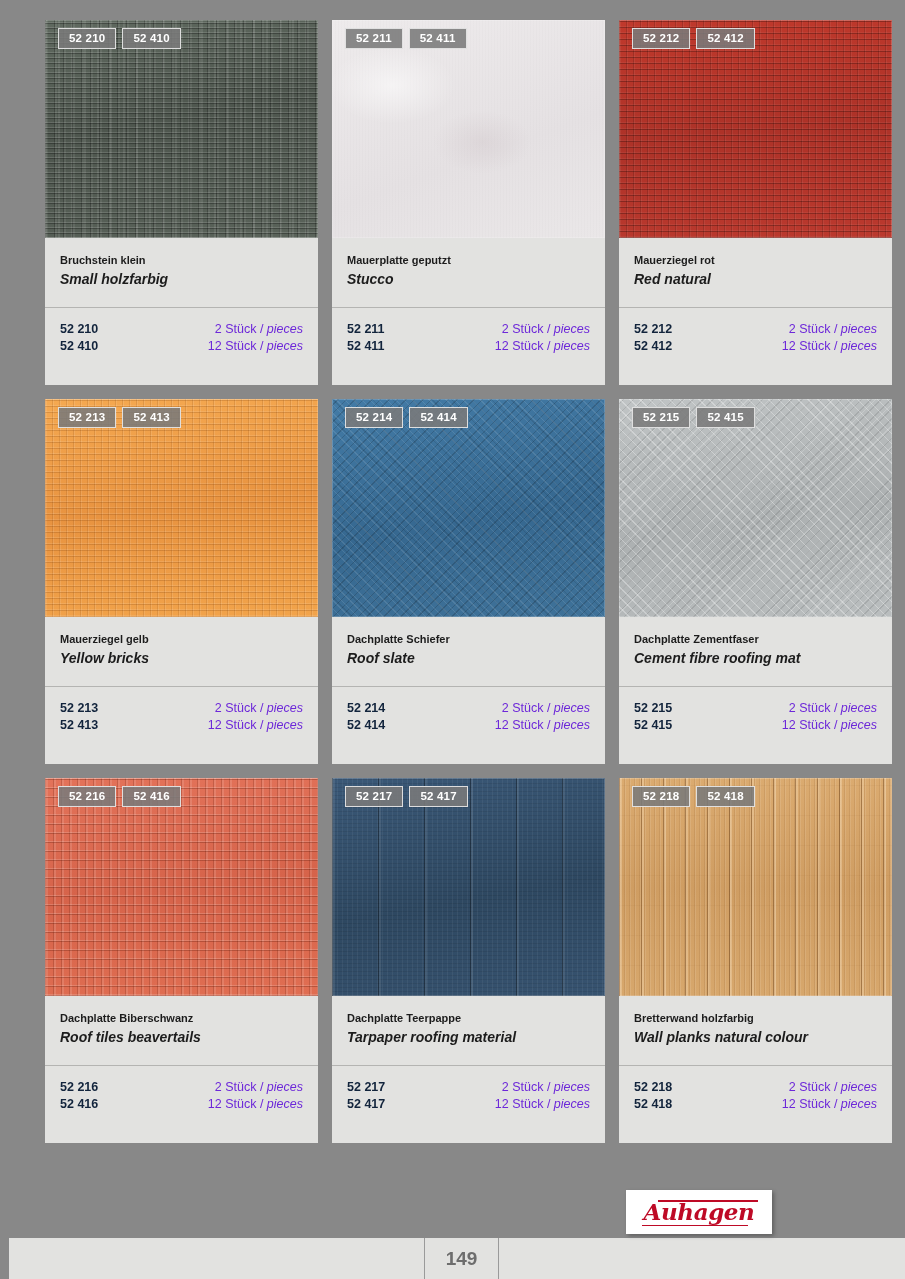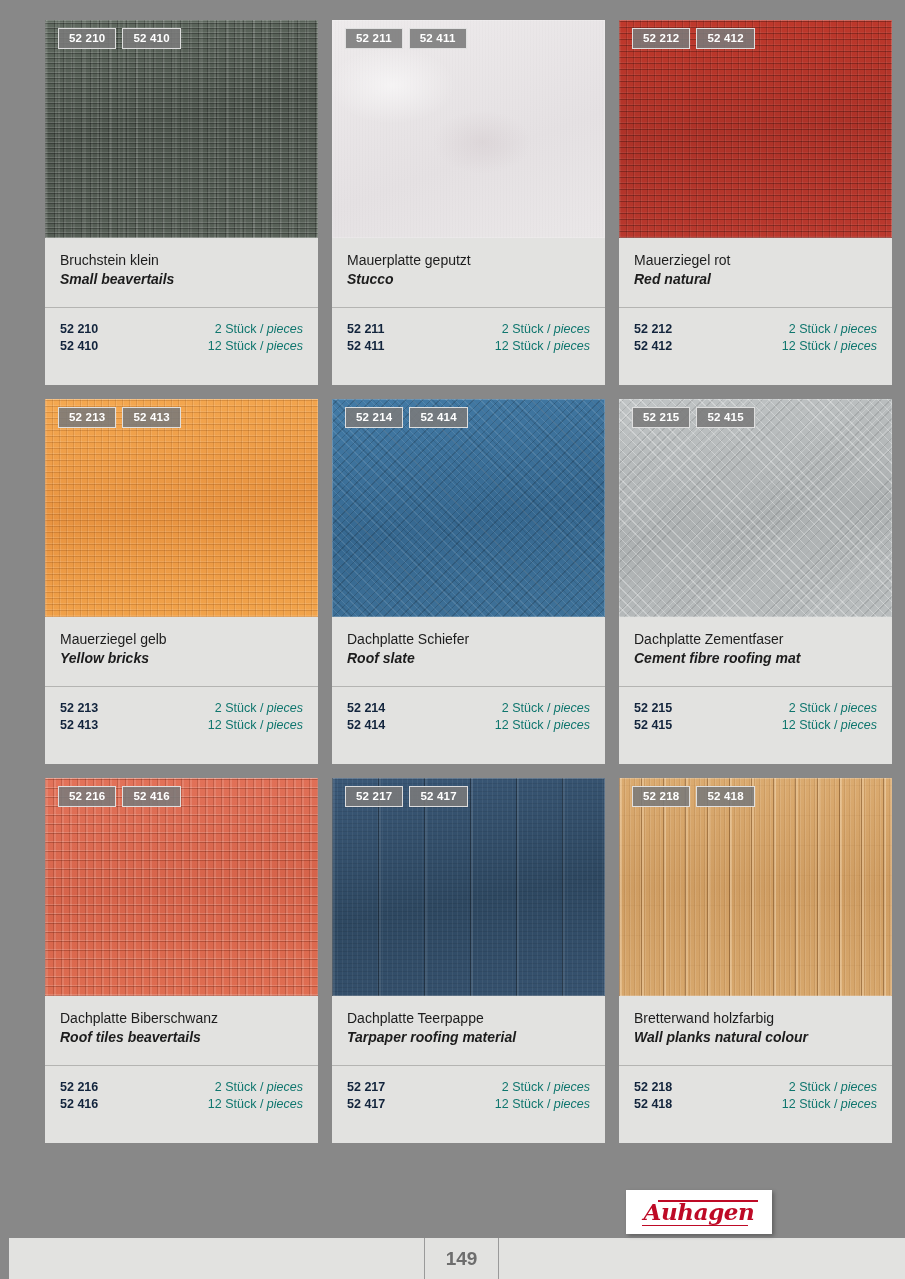--- a/index.html
+++ b/index.html
@@ -70,22 +70,22 @@
     white-space: nowrap;
   }
 
   
   .caption {
     padding: 13px 15px 12px 15px;
     border-bottom: 1px solid #b4b4b2;
     min-height: 44px;
   }
   .cap-de {
-    font-size: 14px;
-    font-weight: normal;
+    font-size: 11px;
+    font-weight: bold;
     color: #1c1c1c;
     line-height: 19px;
     white-space: nowrap;
   }
   .cap-en {
     font-size: 14px;
     font-style: italic;
     font-weight: bold;
     color: #1c1c1c;
     line-height: 19px;
@@ -101,21 +101,21 @@
     align-items: baseline;
     line-height: 17px;
   }
   .art-no {
     font-size: 12.5px;
     font-weight: bold;
     color: #12243c;
   }
   .art-qty {
     font-size: 12.5px;
-    color: #0f766e;
+    color: #6d28d9;
   }
   .art-qty i { font-style: italic; }
 
   
   .footer-bar {
     position: absolute;
     left: 0;
     bottom: 0;
     width: 905px;
     height: 41px;
@@ -338,21 +338,21 @@
 <div class="catalog-grid">
     <div class="tile">
       <div class="swatch tex-fieldstone">
         <div class="tabs">
           <div class="tab">52 210</div>
           <div class="tab">52 410</div>
         </div>
       </div>
       <div class="caption">
         <div class="cap-de">Bruchstein klein</div>
-        <div class="cap-en">Small beavertails</div>
+        <div class="cap-en">Small holzfarbig</div>
       </div>
       <div class="artlist">
         <div class="artrow">
           <span class="art-no">52 210</span>
           <span class="art-qty"><span>2 Stück / </span><i>pieces</i></span>
         </div>
         <div class="artrow">
           <span class="art-no">52 410</span>
           <span class="art-qty"><span>12 Stück / </span><i>pieces</i></span>
         </div>

